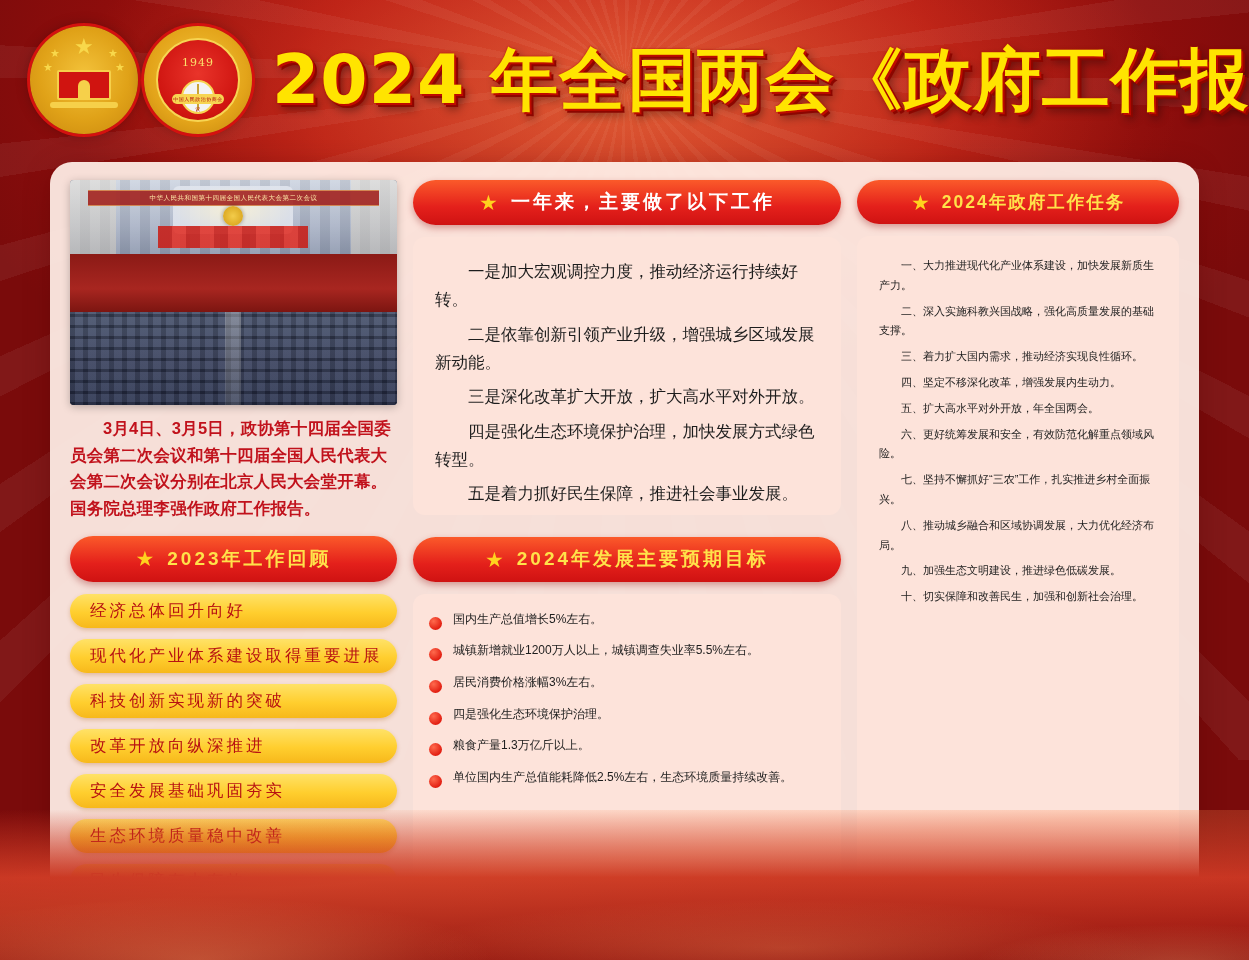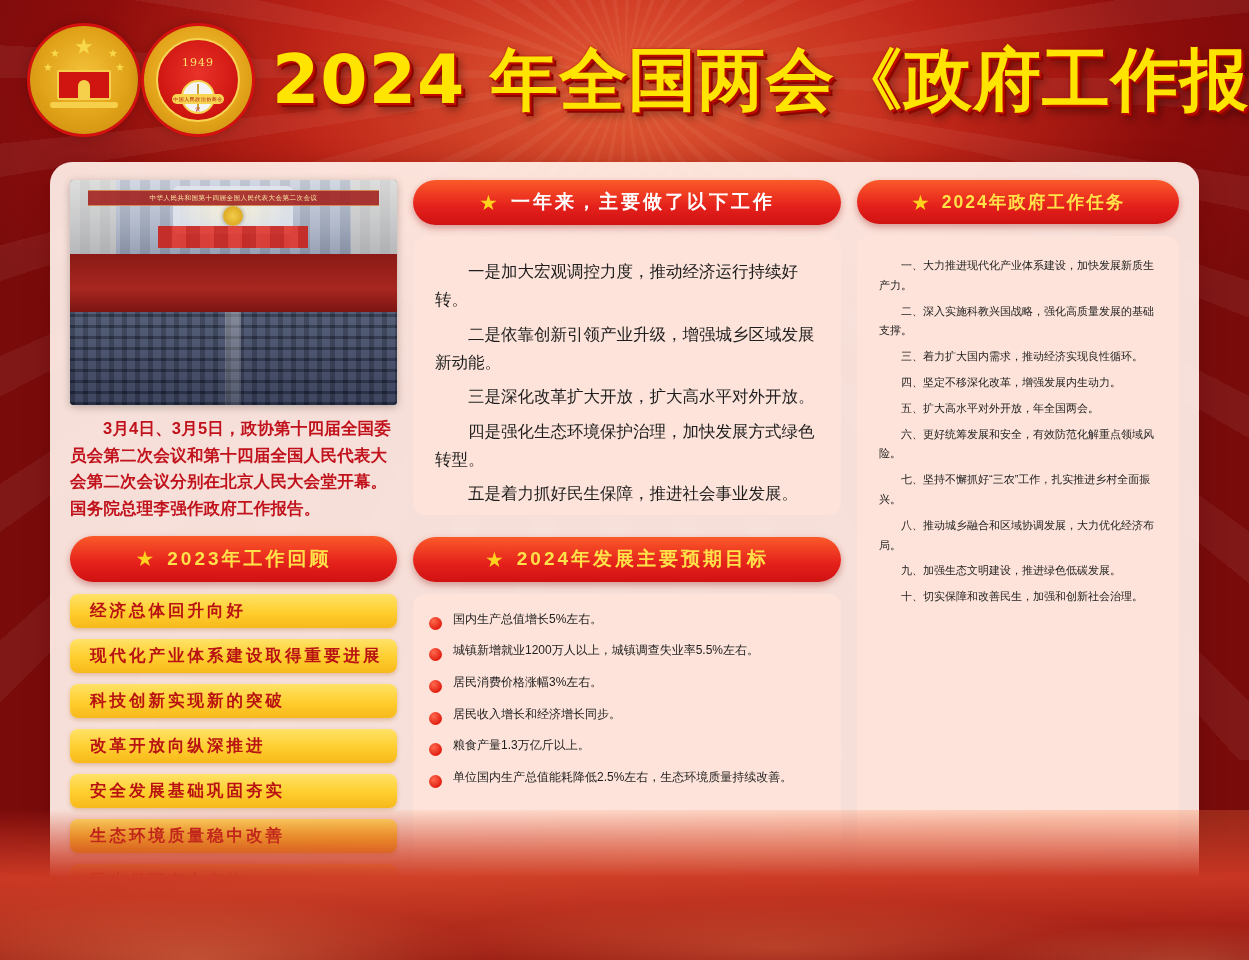--- a/index.html
+++ b/index.html
@@ -324,25 +324,25 @@
   .pill.gold-text { color: #ffe24a; }
   .pill .star { color: #ffd21e; font-size: 21px; line-height: 1; }
   .pill.small { font-size: 17.5px; letter-spacing: 2px; height: 44px; }
 
   .pill-left { margin-top: 14px; }
 
   
   .bars { margin-top: 12px; display: flex; flex-direction: column; gap: 11px; }
   .bar-item {
     height: 34px;
-    border-radius: 8px;
+    border-radius: 17px;
     background: linear-gradient(180deg, #ffe267 0%, #ffce2e 55%, #f7b81b 100%);
     box-shadow: 0 2px 4px rgba(170,90,0,0.28);
     color: #b81212;
-    font-weight: bold;
+    font-weight: normal;
     font-size: 16.5px;
     letter-spacing: 3px;
     display: flex;
     align-items: center;
     padding-left: 20px;
     box-sizing: border-box;
   }
 
   
   .card {
@@ -465,21 +465,21 @@
       <div class="pill gold-text" style="margin-top:22px">
         <span class="star">★</span>
         <span>2024年发展主要预期目标</span>
       </div>
 
       <div class="card goal-card">
         <ul class="goal-list">
           <li>国内生产总值增长5%左右。</li>
           <li>城镇新增就业1200万人以上，城镇调查失业率5.5%左右。</li>
           <li>居民消费价格涨幅3%左右。</li>
-          <li>居民收入增长和经济增长同步。</li>
+          <li>四是强化生态环境保护治理。</li>
           <li>粮食产量1.3万亿斤以上。</li>
           <li>单位国内生产总值能耗降低2.5%左右，生态环境质量持续改善。</li>
         </ul>
       </div>
     </div>
 
     <div class="col col-right">
       <div class="pill small gold-text">
         <span class="star">★</span>
         <span>2024年政府工作任务</span>

